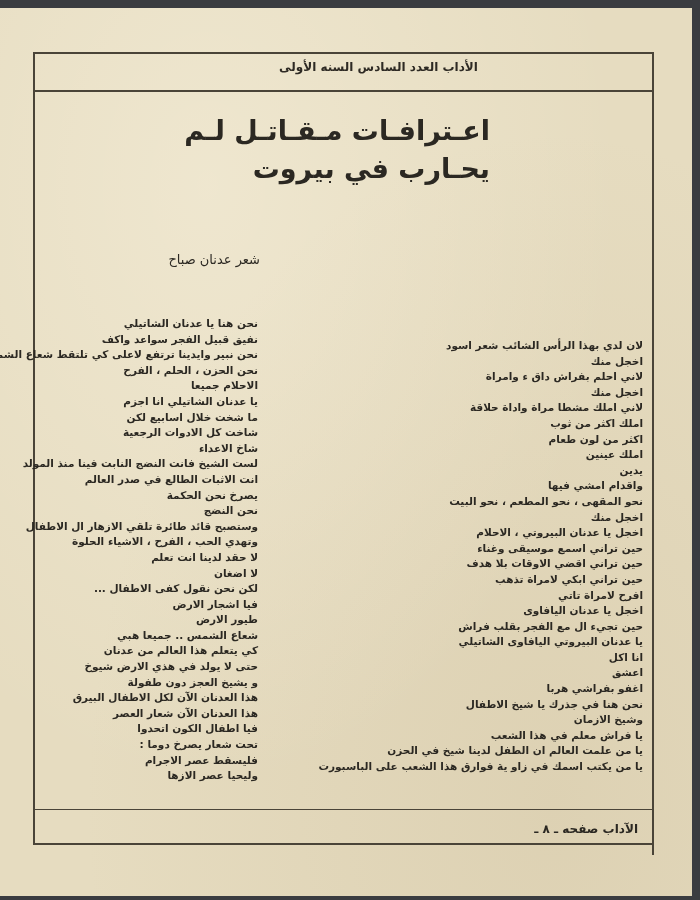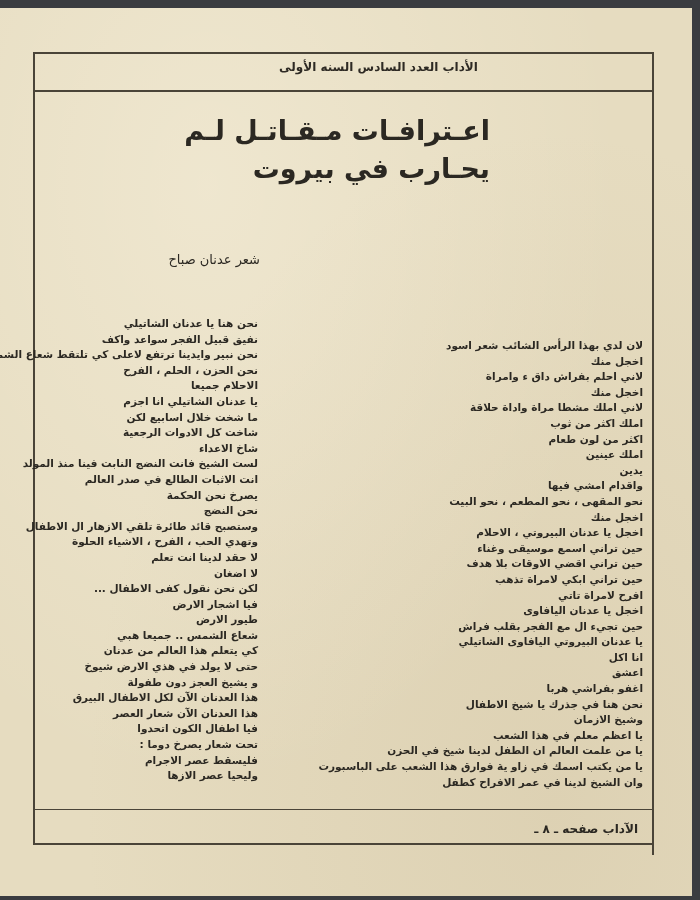--- a/index.html
+++ b/index.html
@@ -110,19 +110,18 @@
     <div>حين تراني ابكي لامراة تذهب</div>
     <div>افرح لامراة تاتي</div>
     <div>اخجل يا عدنان اليافاوى</div>
     <div>حين تجيء ال مع الفجر بقلب فراش</div>
     <div>يا عدنان البيروتي اليافاوى الشاتيلي</div>
     <div>انا اكل</div>
     <div>اعشق</div>
     <div>اغفو بفراشي هربا</div>
     <div>نحن هنا في جذرك يا شيخ الاطفال</div>
     <div>وشيخ الازمان</div>
-    <div>يا اعظم معلم في هذا الشعب</div>
+    <div>يا فراش معلم في هذا الشعب</div>
     <div>يا من علمت العالم ان الطفل لدينا شيخ في الحزن</div>
     <div>يا من يكتب اسمك في زاو ية فوارق هذا الشعب على الباسبورت</div>
-    <div>وان الشيخ لدينا في عمر الافراح كطفل</div>
   </div>
 
 <div class="footer-text">الآداب صفحه ـ ٨ ـ</div>
 
 </body></html>

